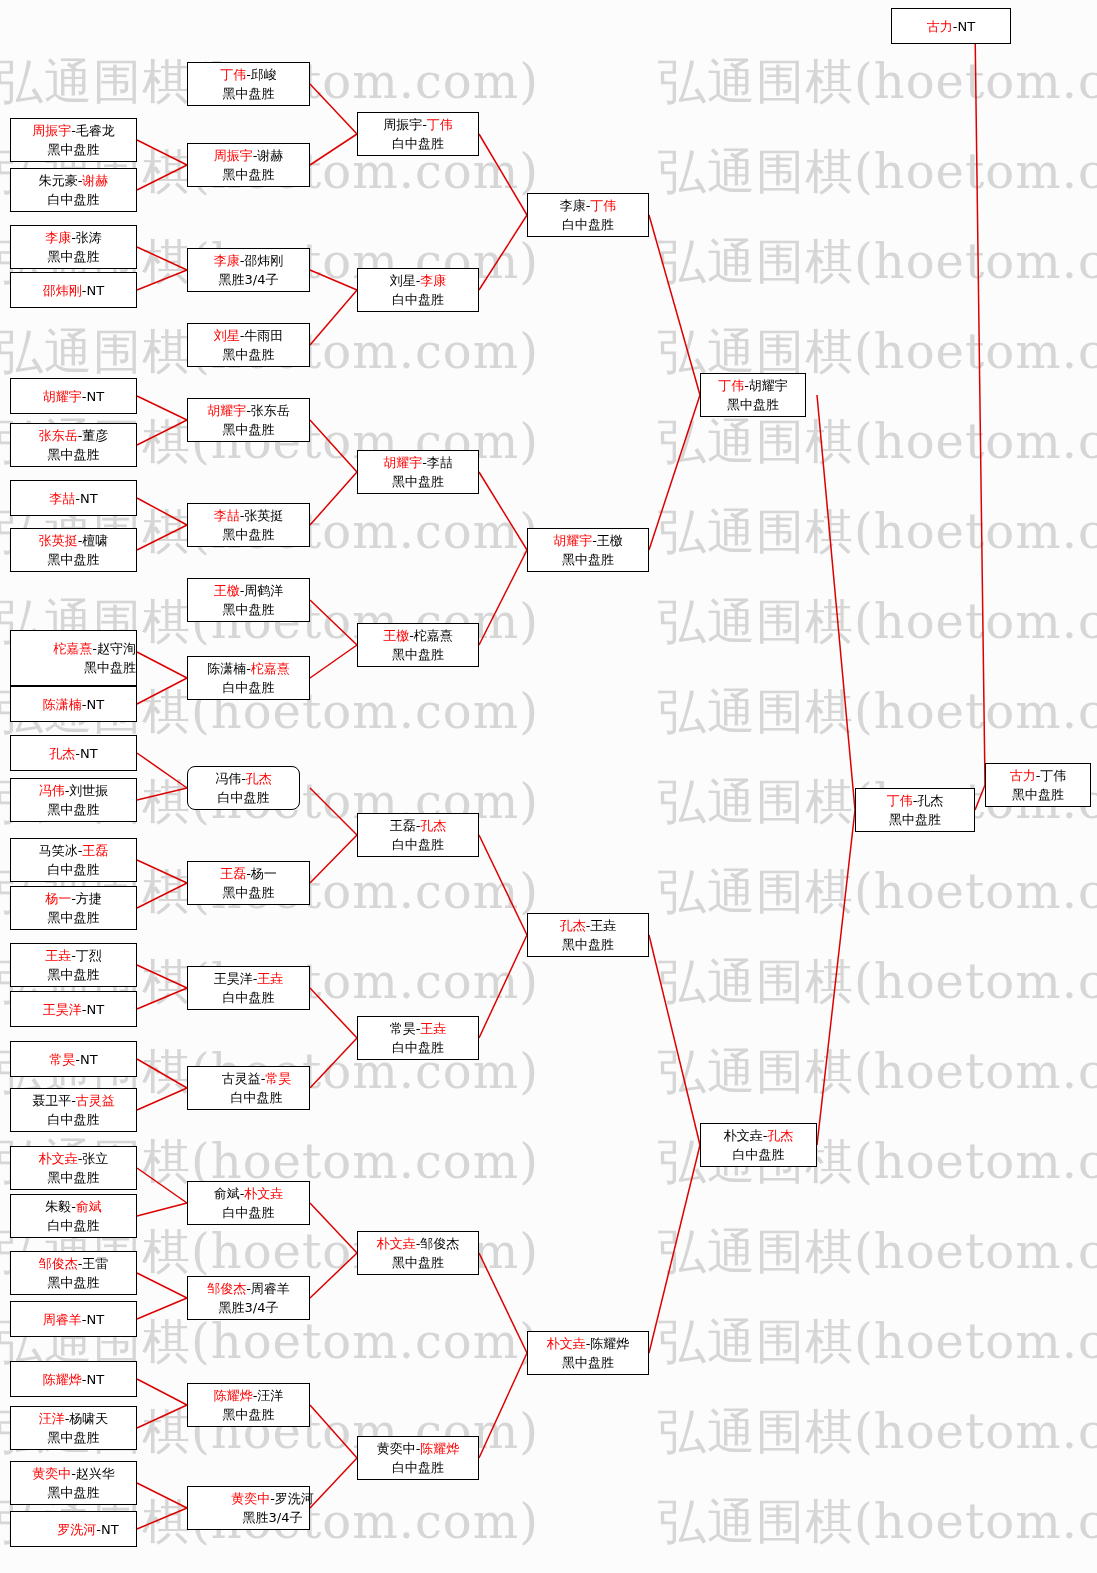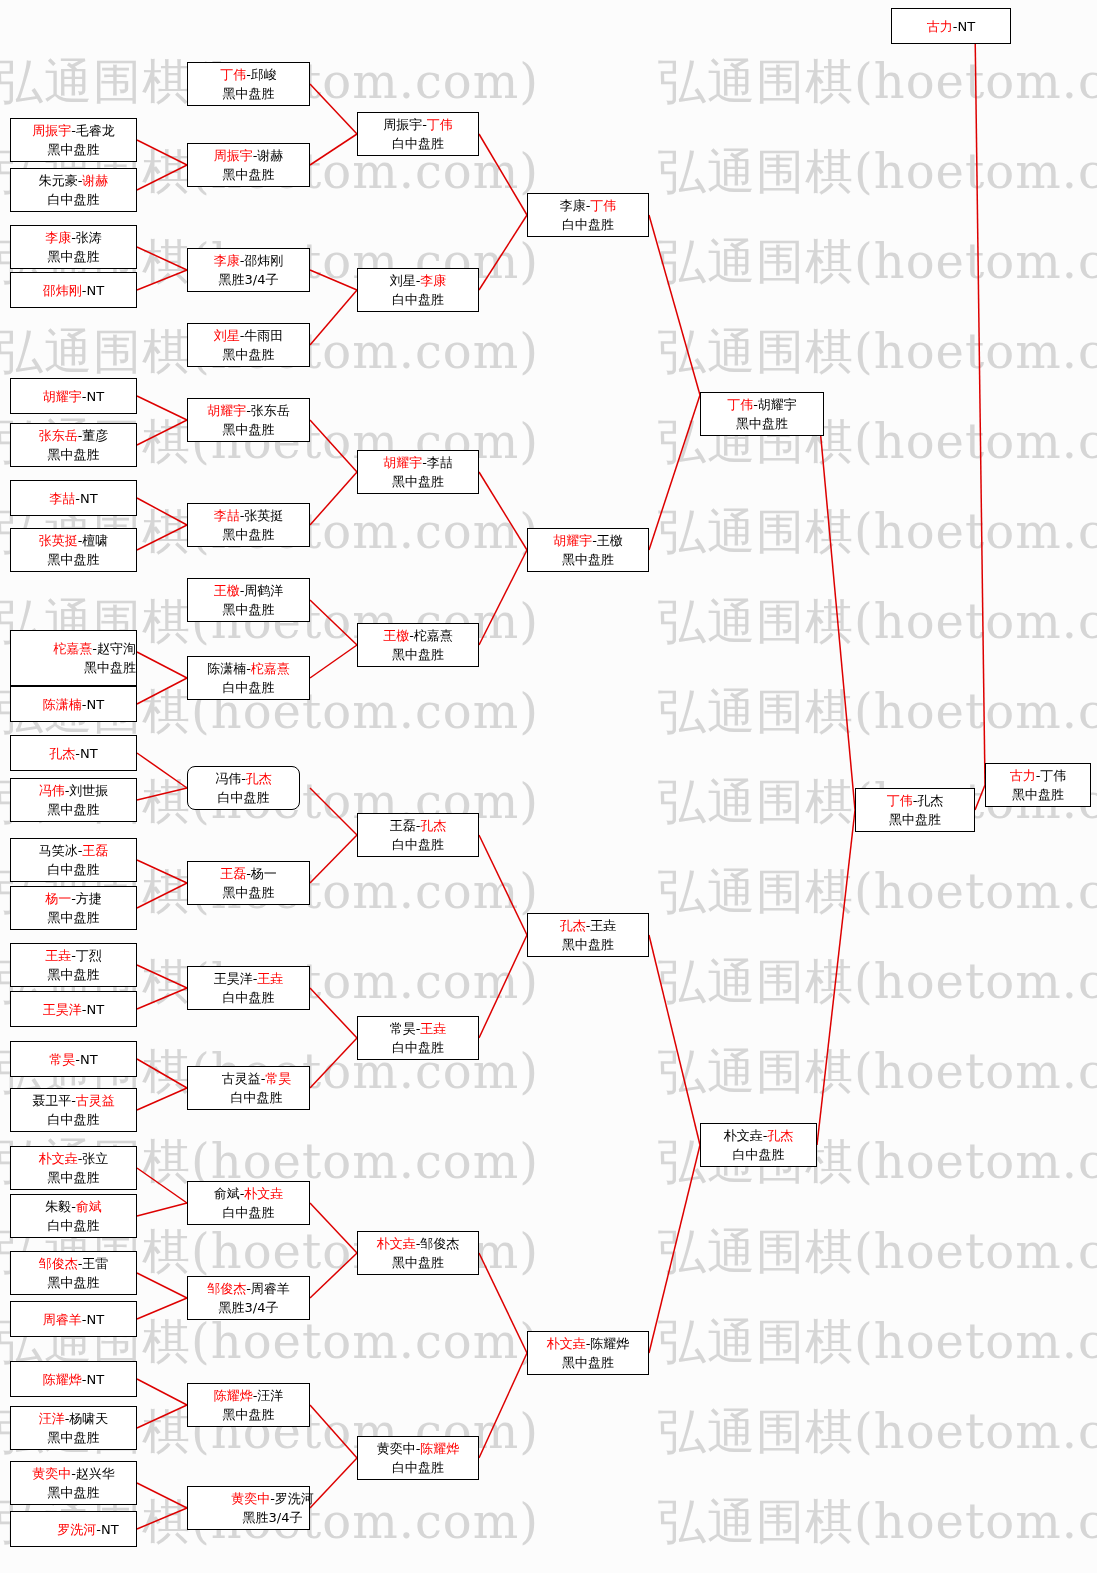--- a/index.html
+++ b/index.html
@@ -353,21 +353,21 @@
     <div class="result">黑中盘胜</div>
   </div>
       <div class="match" style="left: 527px; top: 913px; width: 122px; height: 44px; justify-content: center;">
     <div class="names"><span class="p1 win">孔杰</span><span class="dash">-</span><span class="p2">王垚</span></div>
     <div class="result">黑中盘胜</div>
   </div>
       <div class="match" style="left: 527px; top: 1331px; width: 122px; height: 44px;">
     <div class="names"><span class="p1 win">朴文垚</span><span class="dash">-</span><span class="p2">陈耀烨</span></div>
     <div class="result">黑中盘胜</div>
   </div>
-      <div class="match" style="left: 700px; top: 392px; width: 124px; height: 44px;">
+      <div class="match" style="left: 700px; top: 373px; width: 106px; height: 44px;">
     <div class="names"><span class="p1 win">丁伟</span><span class="dash">-</span><span class="p2">胡耀宇</span></div>
     <div class="result">黑中盘胜</div>
   </div>
       <div class="match" style="left: 700px; top: 1123px; width: 117px; height: 44px;">
     <div class="names"><span class="p1">朴文垚</span><span class="dash">-</span><span class="p2 win">孔杰</span></div>
     <div class="result">白中盘胜</div>
   </div>
       <div class="match" style="left: 855px; top: 8px; width: 120px; height: 36px; margin-left: 36px;">
     <div class="names"><span class="p1 win">古力</span><span class="dash">-</span><span class="p2">NT</span></div>
 

